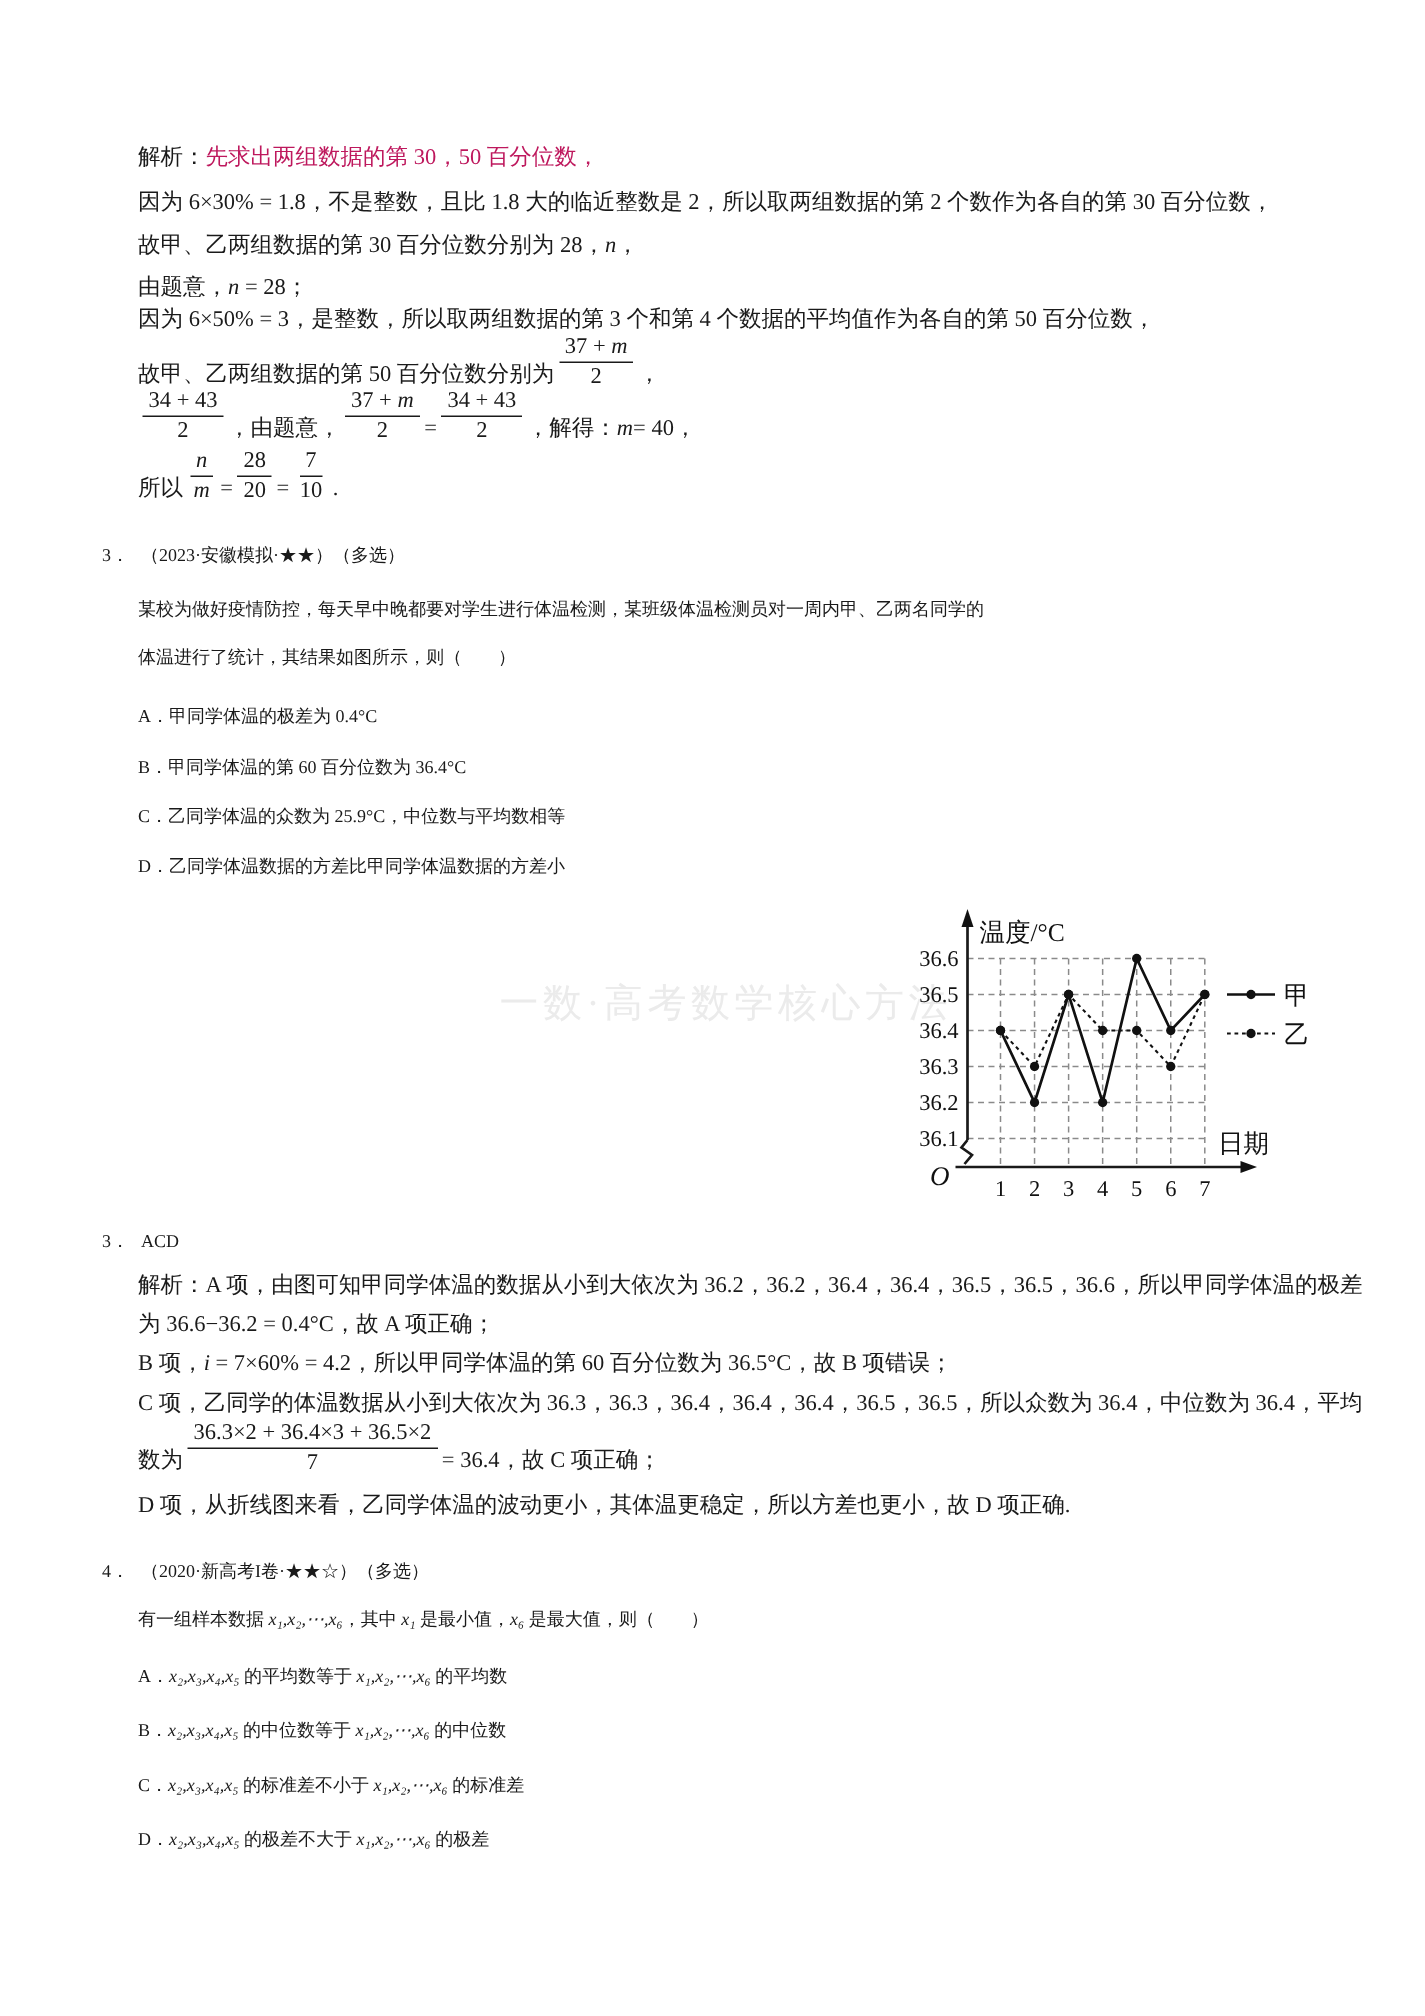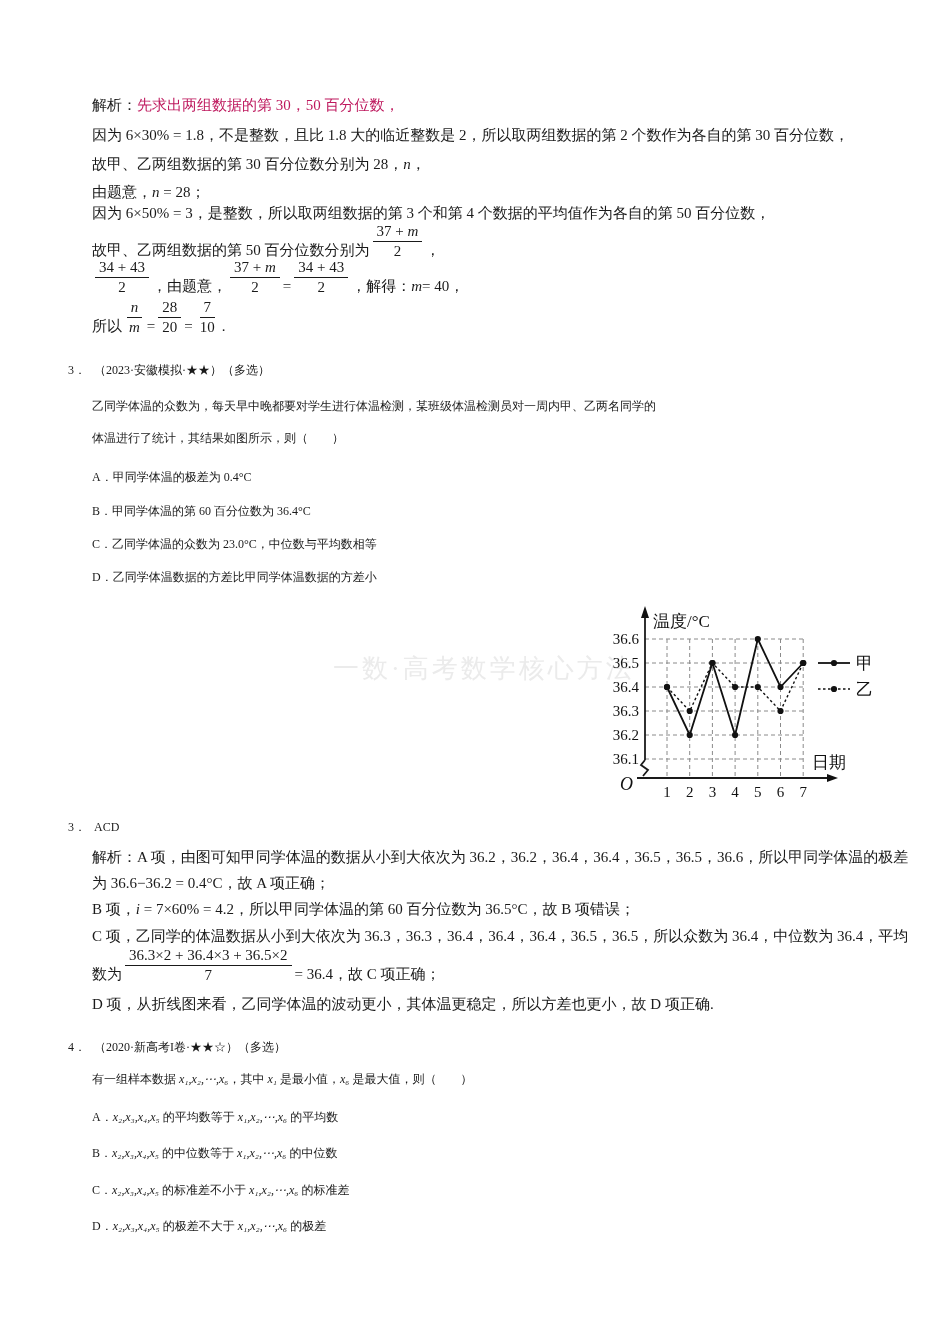--- a/index.html
+++ b/index.html
@@ -83,25 +83,25 @@
     <span class="frac">
       <span class="fnum">7</span>
       <span class="fden">10</span>
     </span>
     <span>.</span>
   </div>
 
 <div class="ln q17" style="left:68px;top:363px">
   <span class="num-col">3．</span><span>（2023·安徽模拟·★★）（多选）</span>
 </div>
-<div class="ln q17" style="left:92px;top:399px">乙同学体温的众数为，每天早中晚都要对学生进行体温检测，某班级体温检测员对一周内甲、乙两名同学的</div>
+<div class="ln q17" style="left:92px;top:399px">某校为做好疫情防控，每天早中晚都要对学生进行体温检测，某班级体温检测员对一周内甲、乙两名同学的</div>
 <div class="ln q17" style="left:92px;top:431px">体温进行了统计，其结果如图所示，则（　　）</div>
 <div class="ln q17" style="left:92px;top:470px">A．甲同学体温的极差为 0.4°C</div>
 <div class="ln q17" style="left:92px;top:504px">B．甲同学体温的第 60 百分位数为 36.4°C</div>
-<div class="ln q17" style="left:92px;top:537px">C．乙同学体温的众数为 23.0°C，中位数与平均数相等</div>
+<div class="ln q17" style="left:92px;top:537px">C．乙同学体温的众数为 25.9°C，中位数与平均数相等</div>
 <div class="ln q17" style="left:92px;top:570px">D．乙同学体温数据的方差比甲同学体温数据的方差小</div>
 
 <svg id="temp-chart" width="340" height="205" viewBox="0 0 340 205">
     <line x1="45" y1="159" x2="203.2" y2="159" class="grid"></line>
     <line x1="45" y1="135" x2="203.2" y2="135" class="grid"></line>
     <line x1="45" y1="111" x2="203.2" y2="111" class="grid"></line>
     <line x1="45" y1="87" x2="203.2" y2="87" class="grid"></line>
     <line x1="45" y1="63" x2="203.2" y2="63" class="grid"></line>
     <line x1="45" y1="39" x2="203.2" y2="39" class="grid"></line>
     <line x1="67" y1="39" x2="67" y2="178" class="grid"></line>

